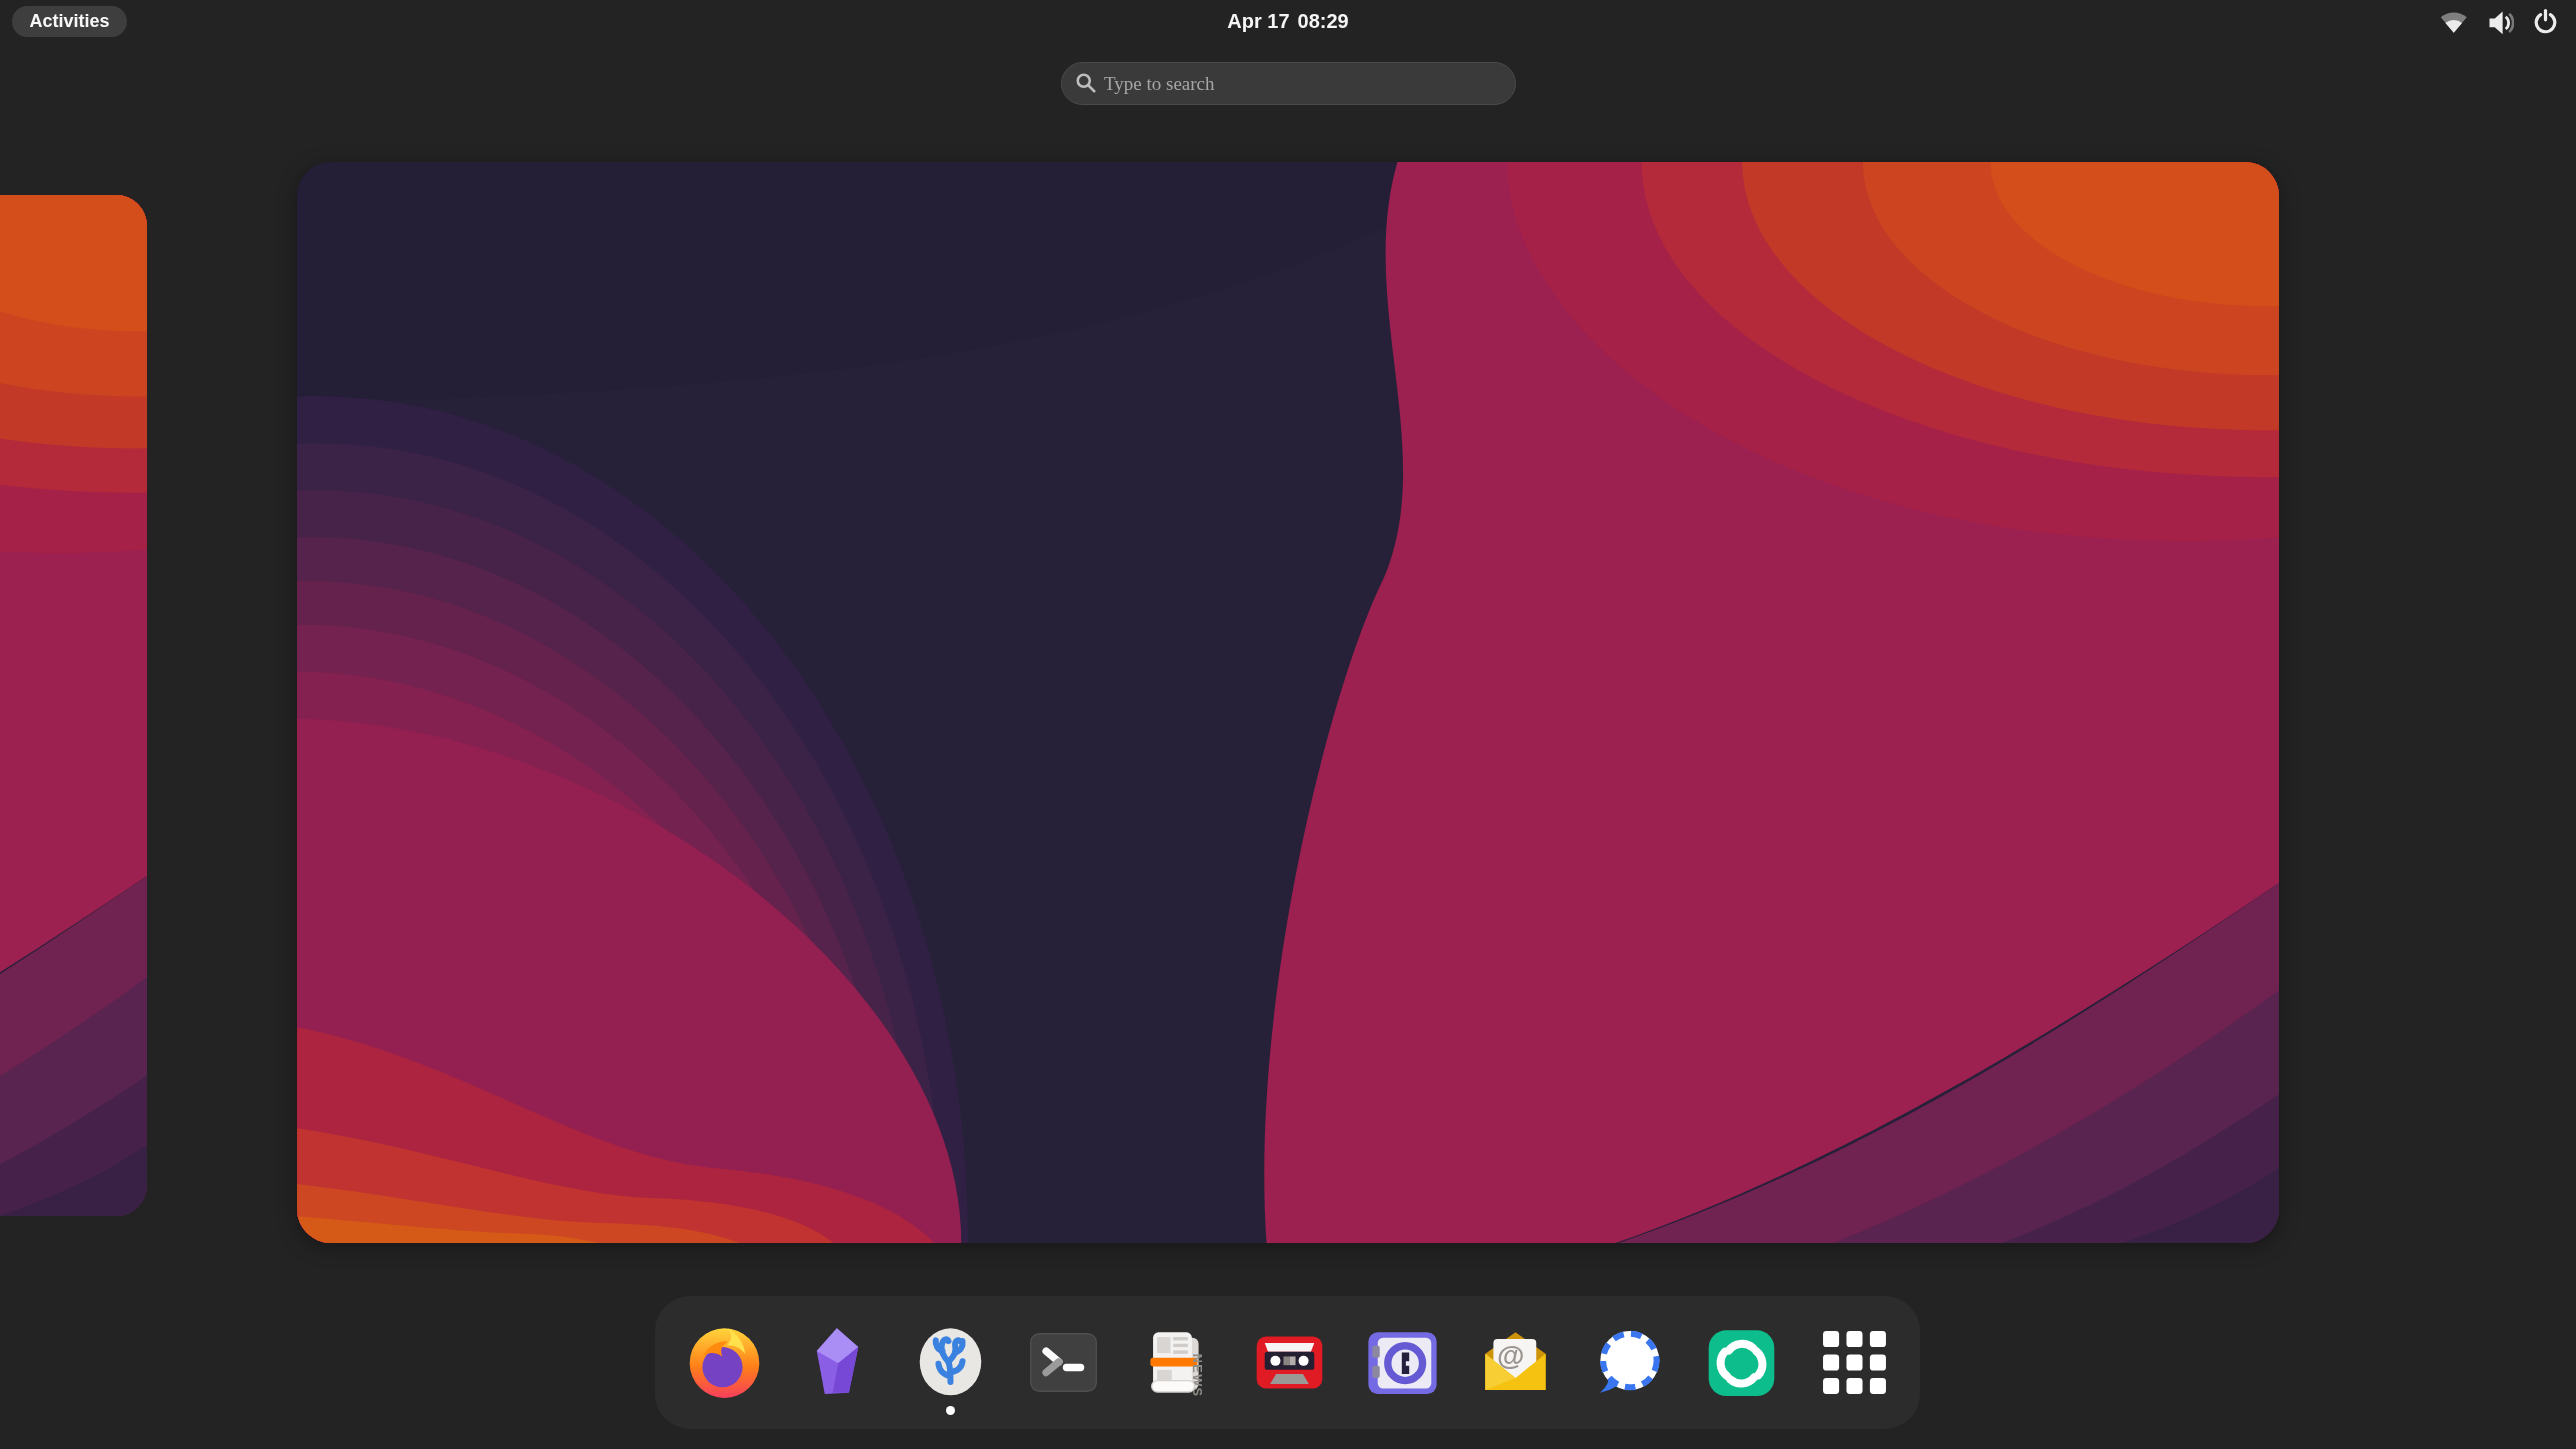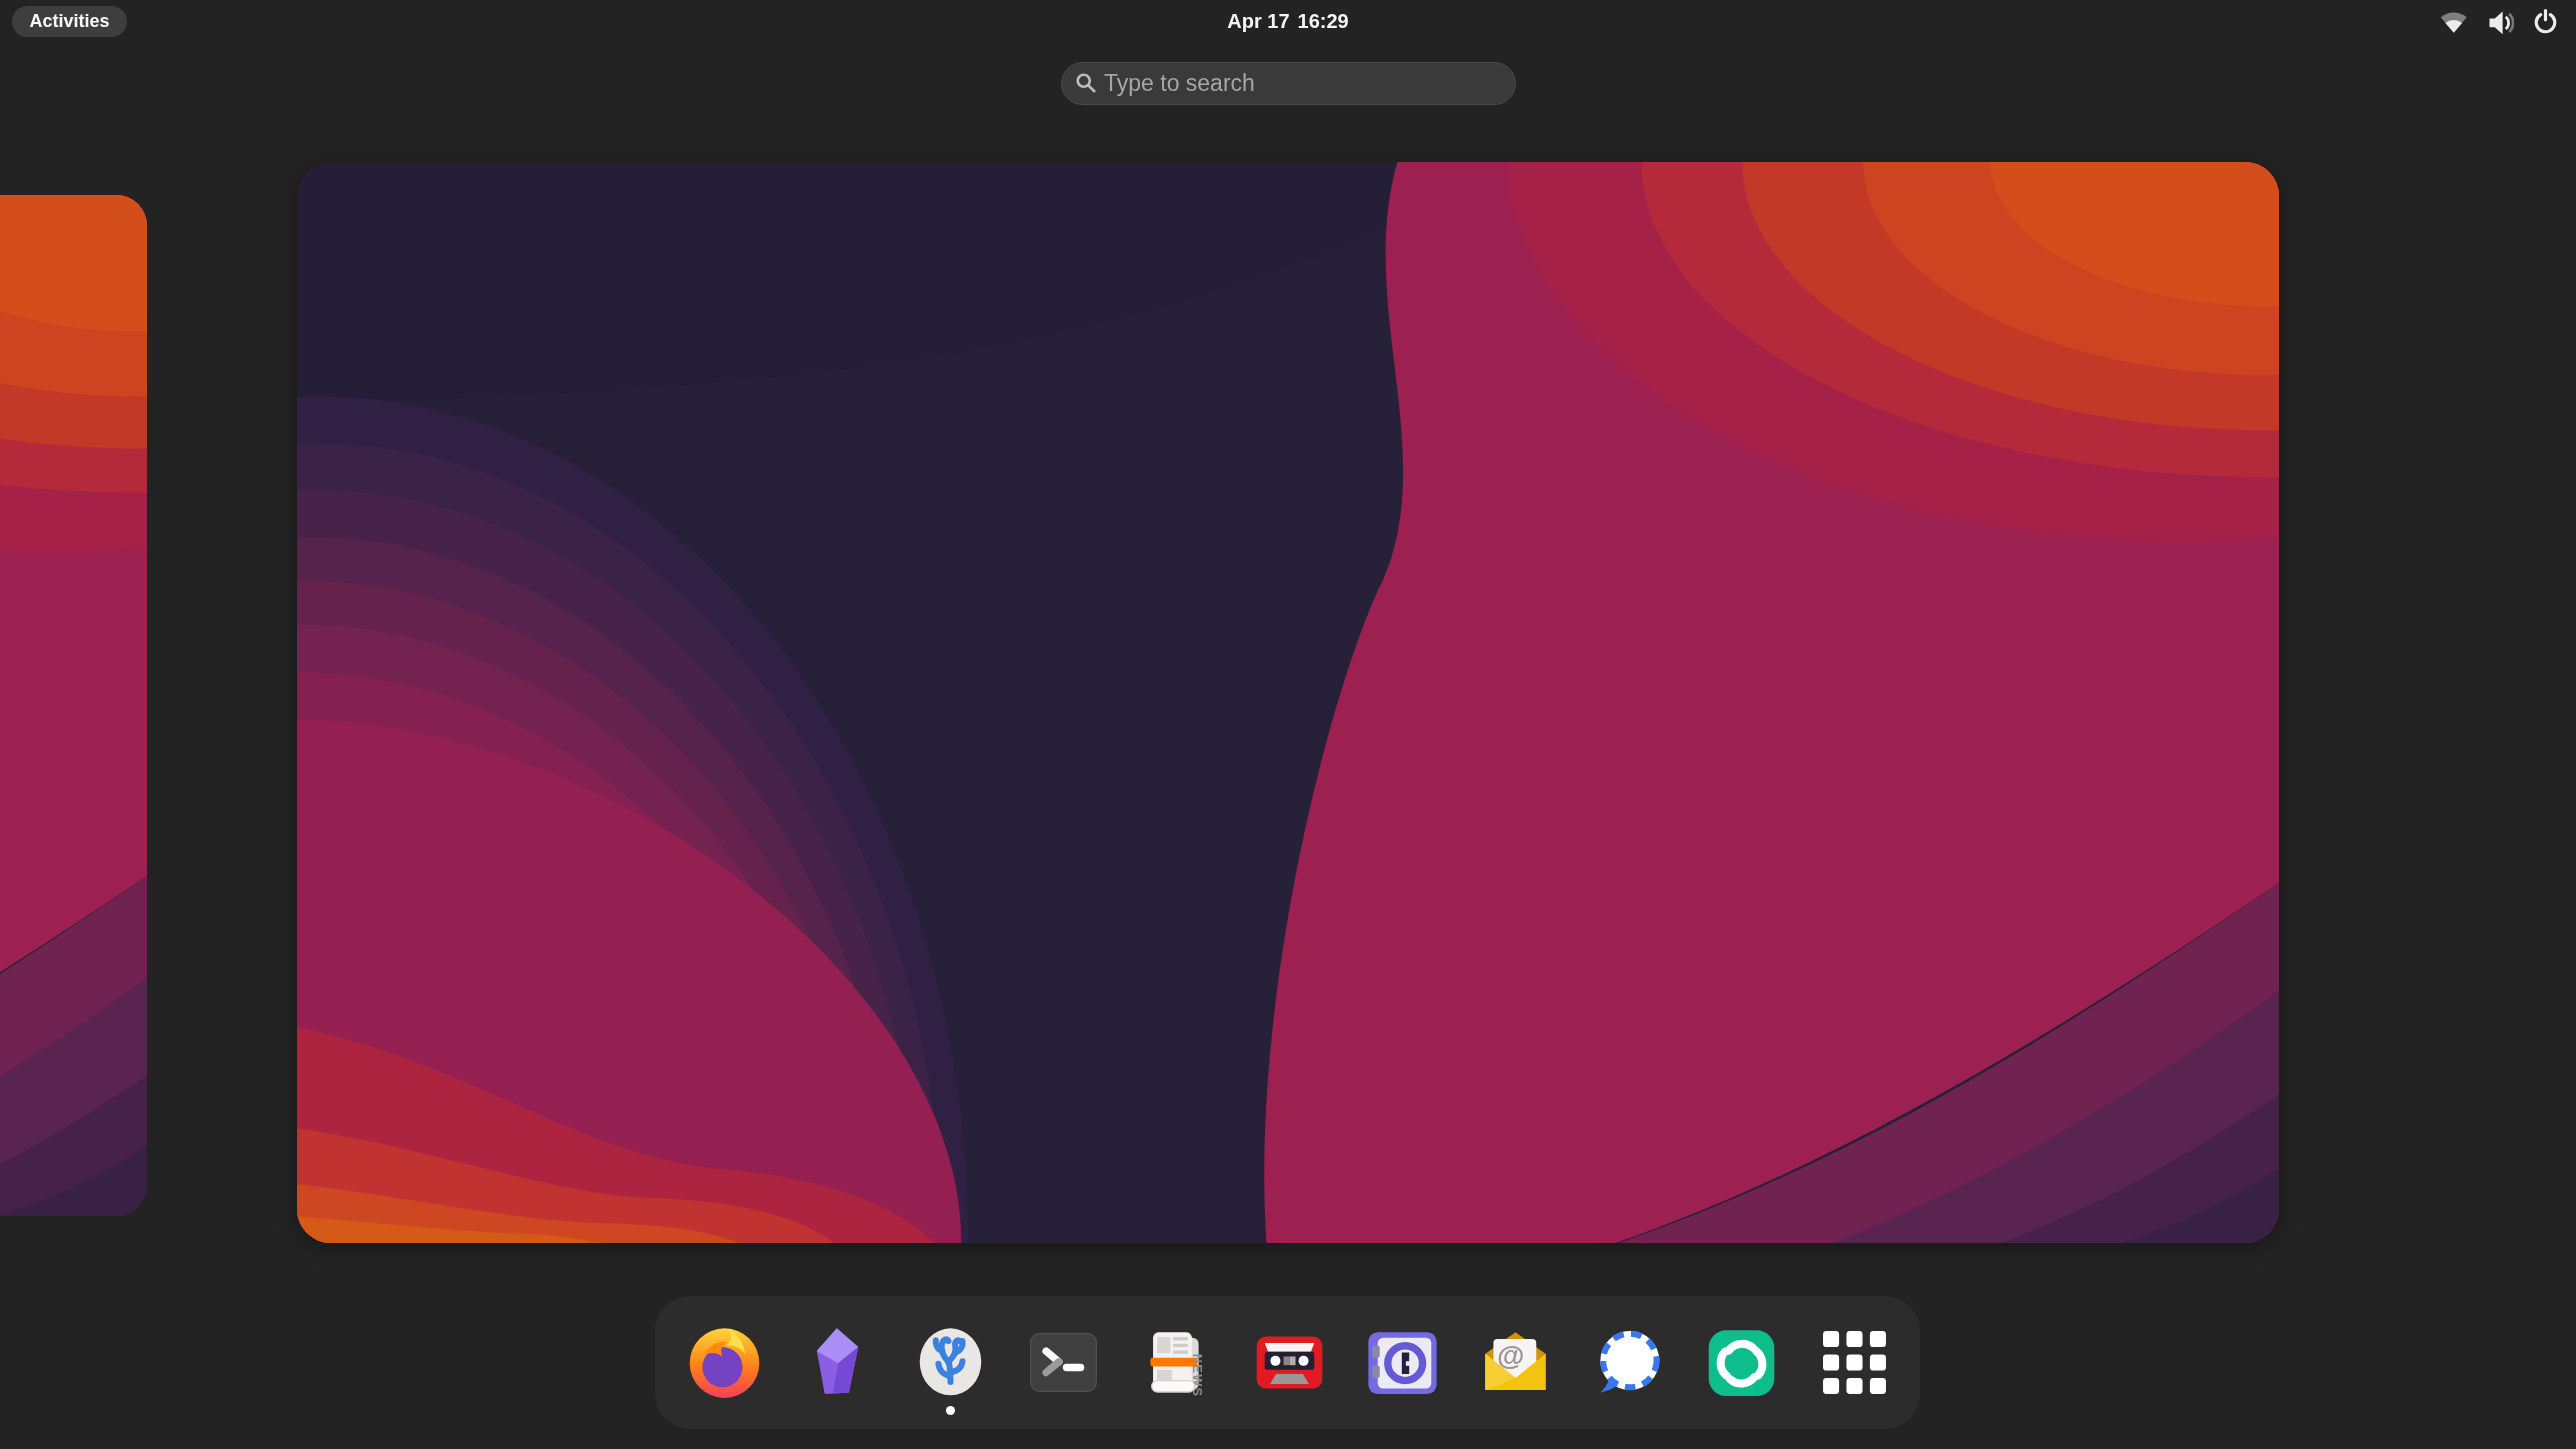--- a/index.html
+++ b/index.html
@@ -33,22 +33,22 @@
     display:flex; align-items:center; gap:17.4px; cursor:pointer;
   }
 
   
   .search-wrap {
     position:absolute; left:1061px; top:62px; width:455px; height:43px;
   }
   .search-input {
     width:100%; height:100%; border-radius:21.5px;
     background:#3a3a3a; border:0.7px solid #4a4a4a;
-    color:#d8d8d8; font-family:Liberation Sans, sans-serif;
-    font-size:23px; padding-left:42px; outline:none;
+    color:#d8d8d8; font-family:Liberation Serif, serif;
+    font-size:19px; padding-left:42px; outline:none;
   }
   .search-input::placeholder { color:#a6a6a6; }
   .search-icon {
     position:absolute; left:13.4px; top:9.4px; pointer-events:none;
   }
 
   
   .ws-main {
     position:absolute; left:297px; top:162px; width:1982px; height:1081px;
     border-radius:34px; overflow:hidden; cursor:pointer;
@@ -113,21 +113,21 @@
       <path d="M0,1572 C150,1585 260,1596 330,1598 C390,1600 420,1606 450,1612 L0,1612 Z" fill="#d65a17"></path>
     </g>
   </defs>
 </svg>
 
 <div class="topbar">
   <button class="activities">Activities</button>
 
   <div class="clock">
     <span>Apr 17</span>
-    <span>16:29</span>
+    <span>08:29</span>
   </div>
 
   <div class="status">
     <svg width="29.5" height="29.5" viewBox="0 0 32 32">
       <path d="M16,28 L1.9,11.2 A22,22 0 0 1 30.1,11.2 Z" fill="#7f7f7f"></path>
       <path d="M16,28 L7,17.3 A14,14 0 0 1 25,17.3 Z" fill="#ececec"></path>
     </svg>
     <svg width="28" height="28" viewBox="0 0 32 32">
       <path d="M4,12 h6 l9,-8 v26 l-9,-8 h-6 z" fill="#ececec"></path>
       <path d="M22.5,10 a9,9 0 0 1 0,14" stroke="#ececec" stroke-width="3.2" fill="none"></path>

